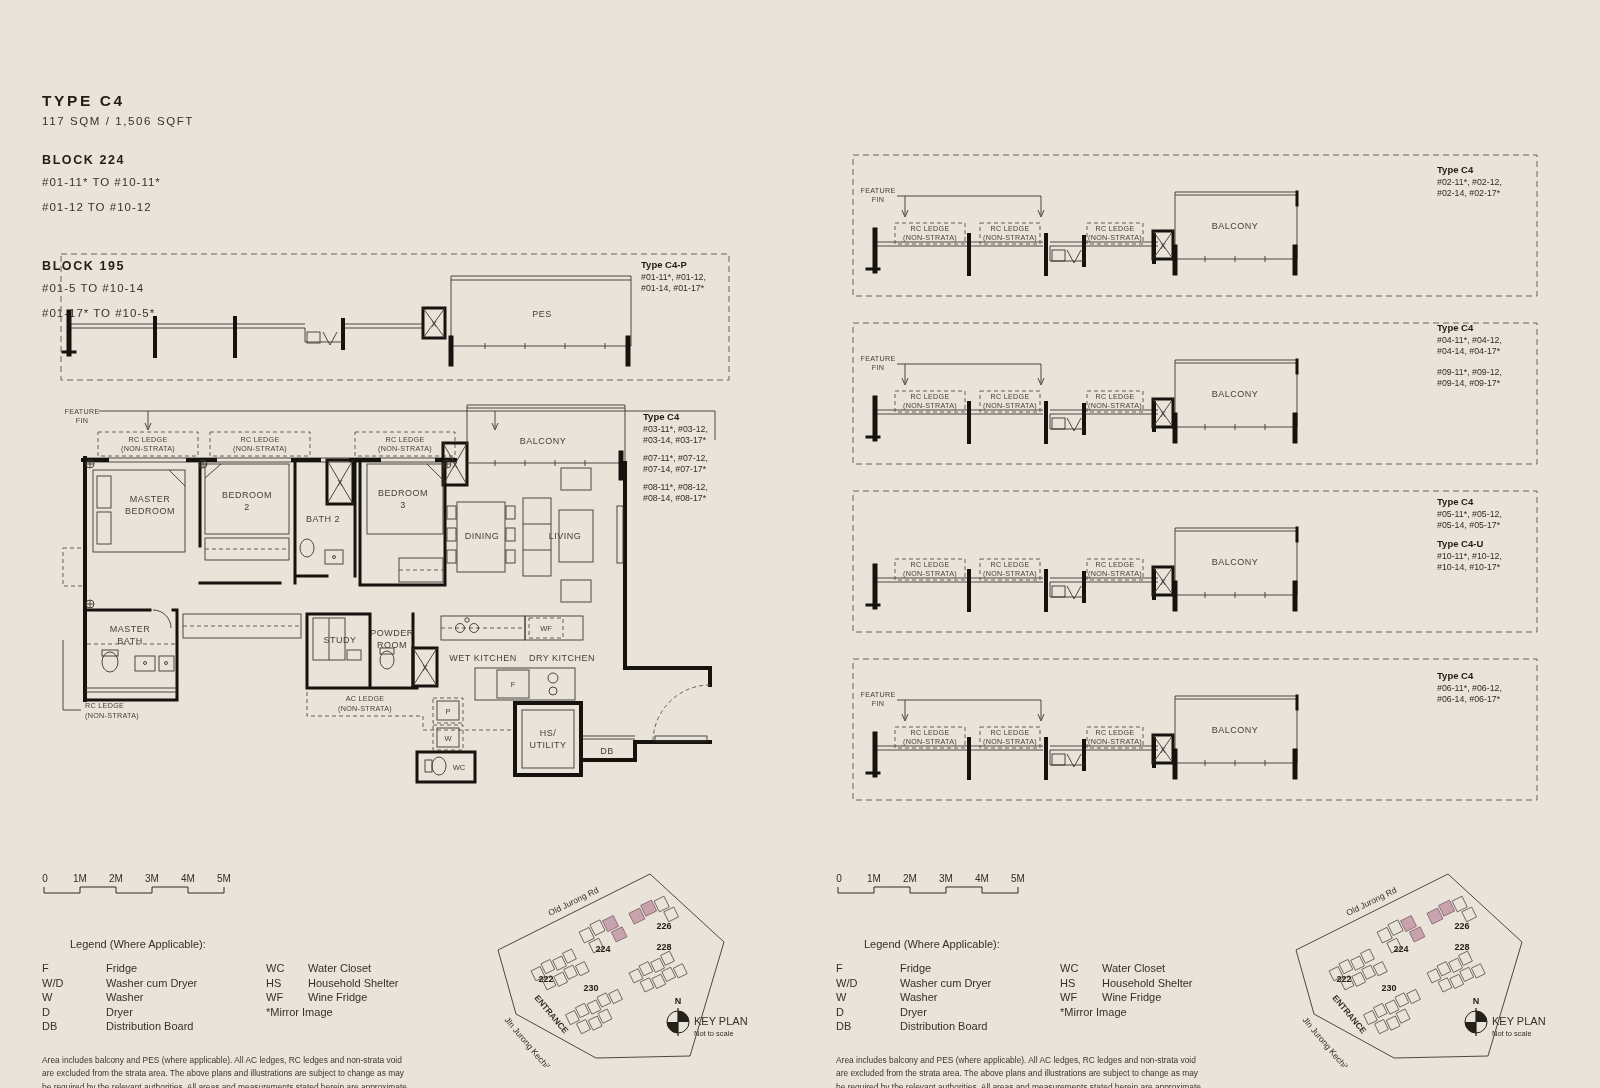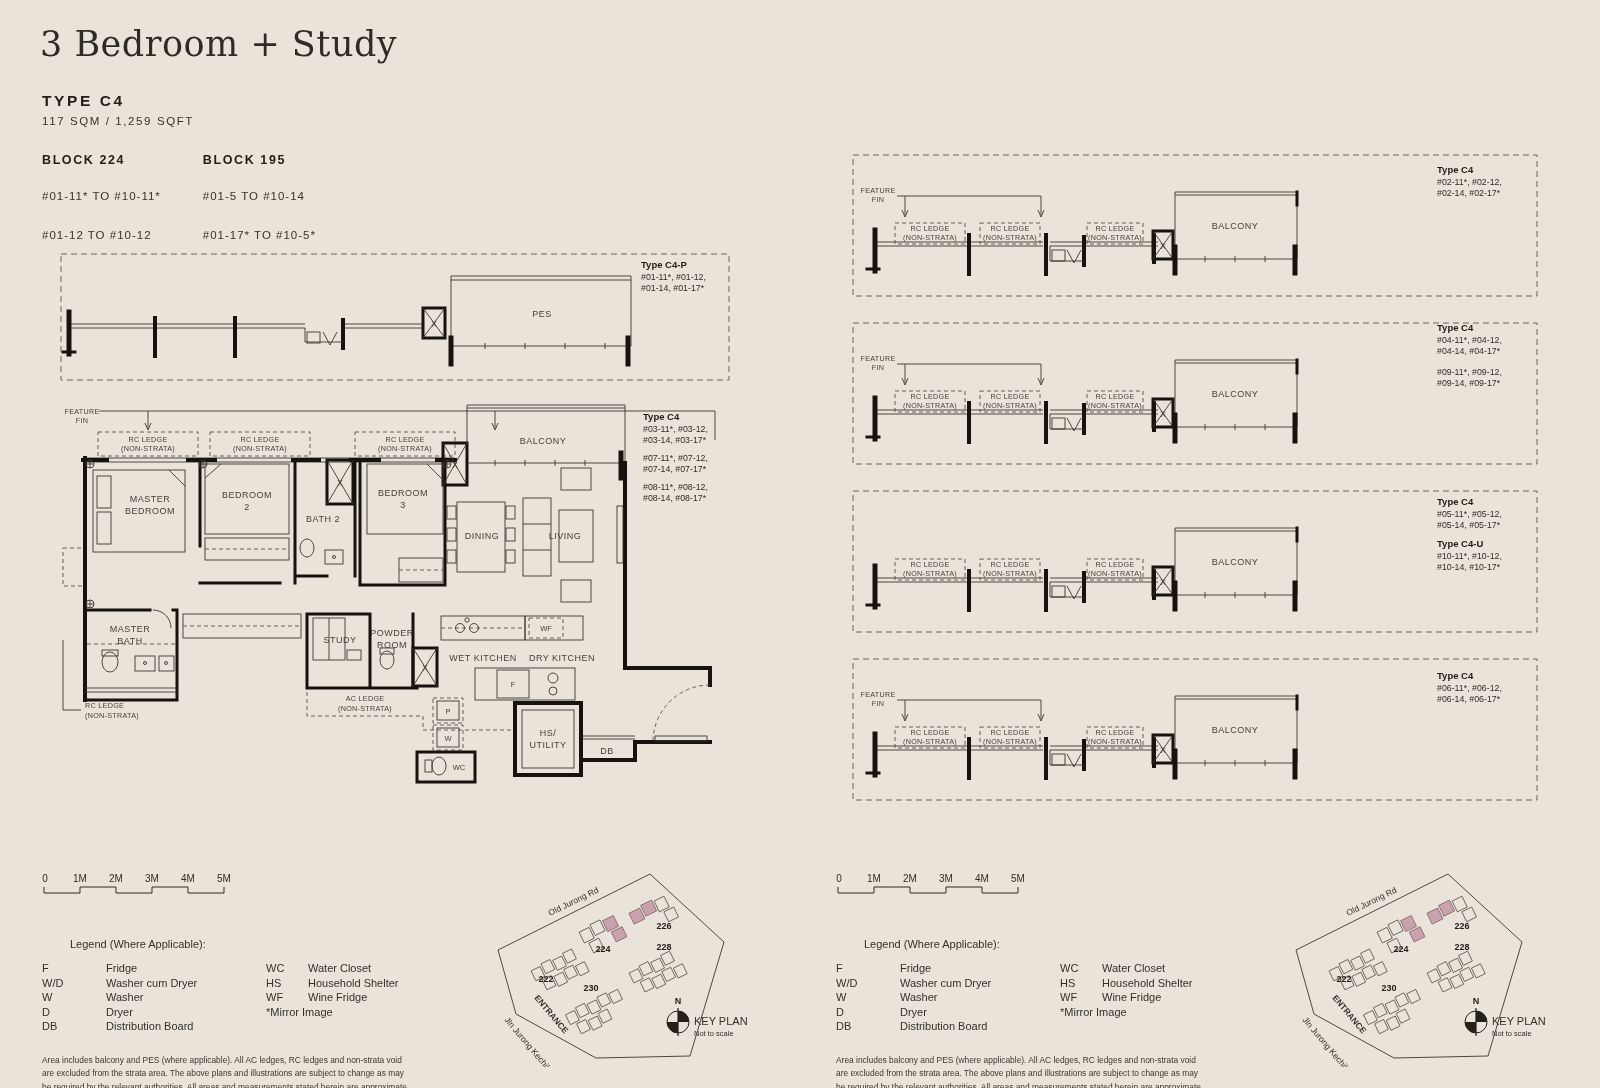--- a/index.html
+++ b/index.html
@@ -3,22 +3,22 @@
 <meta charset="utf-8">
 <style>
   html,body{margin:0;padding:0;background:#e9e3da;}
   .page{position:relative;width:1600px;height:1088px;background:#e9e3da;overflow:hidden;
         font-family:"Liberation Sans",sans-serif;color:#2e2c25;}
   .abs{position:absolute;}
   .title{font-family:"DejaVu Serif","Liberation Serif",serif;font-size:35px;color:#2d2b24;letter-spacing:.5px;}
   .typec4{font-size:15.5px;font-weight:bold;letter-spacing:2.6px;color:#201e17;}
   .area{font-size:11.5px;letter-spacing:1.6px;color:#35332b;}
   .blkname{font-size:12.5px;font-weight:bold;letter-spacing:1.6px;color:#23211a;}
-  .blkline{font-size:11.5px;letter-spacing:1px;color:#35332b;line-height:19px;margin-top:20px;}
-  .blocks{display:flex;gap:42px;}
+  .blkline{font-size:11.5px;letter-spacing:1px;color:#35332b;line-height:19px;margin-top:6px;}
+  .blocks{display:flex;gap:42px;flex-direction:column;}
   .legend-title{font-size:11px;color:#33312a;margin-left:28px;}
   .lg-grid{display:grid;grid-template-columns:64px 160px 42px auto;column-gap:0;row-gap:2.5px;
            font-size:11px;color:#33312a;}
   .disc{font-size:8.4px;line-height:1.58;color:#3a382f;width:372px;}
   svg text{font-family:"Liberation Sans",sans-serif;fill:#45423a;}
   .t-room{font-size:9px;letter-spacing:.5px;text-anchor:middle;}
   .t-sm{font-size:7.2px;letter-spacing:.3px;text-anchor:middle;}
   .t-type{font-size:9.5px;font-weight:bold;fill:#1d1b14;}
   .t-un{font-size:8.8px;fill:#2f2d26;}
   .t-x{font-size:8.5px;text-anchor:middle;}
@@ -111,23 +111,22 @@
             <rect x="14" y="-9" width="10" height="11"></rect>
         </g>
         <circle cx="200" cy="170" r="11" stroke="#23211a" stroke-width="1" fill="none"></circle>
         <path d="M200,159 A11,11 0 0 1 211,170 L200,170 Z" fill="#23211a"></path>
         <path d="M200,181 A11,11 0 0 1 189,170 L200,170 Z" fill="#23211a"></path>
         <path d="M200,156 V184" stroke="#23211a" stroke-width="1.2"></path>
       </g>
     </defs>
   </svg>
 
-  <div class="abs title" style="left:40px;top:24px;">3 Bedroom + Study</div>
   <div class="abs typec4" style="left:42px;top:92px;">TYPE C4</div>
-  <div class="abs area" style="left:42px;top:115px;">117 SQM / 1,259 SQFT</div>
+  <div class="abs area" style="left:42px;top:115px;">117 SQM / 1,506 SQFT</div>
 
   <div class="abs blocks" style="left:42px;top:153px;">
     <div>
       <div class="blkname">BLOCK 224</div>
       <div class="blkline">#01-11* TO #10-11*</div>
       <div class="blkline">#01-12 TO #10-12</div>
     </div>
     <div>
       <div class="blkname">BLOCK 195</div>
       <div class="blkline">#01-5 TO #10-14</div>

